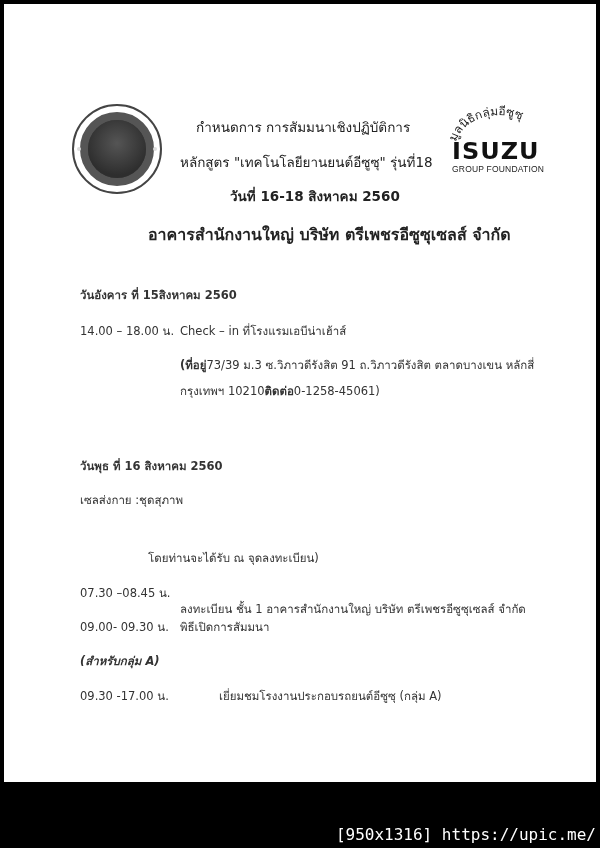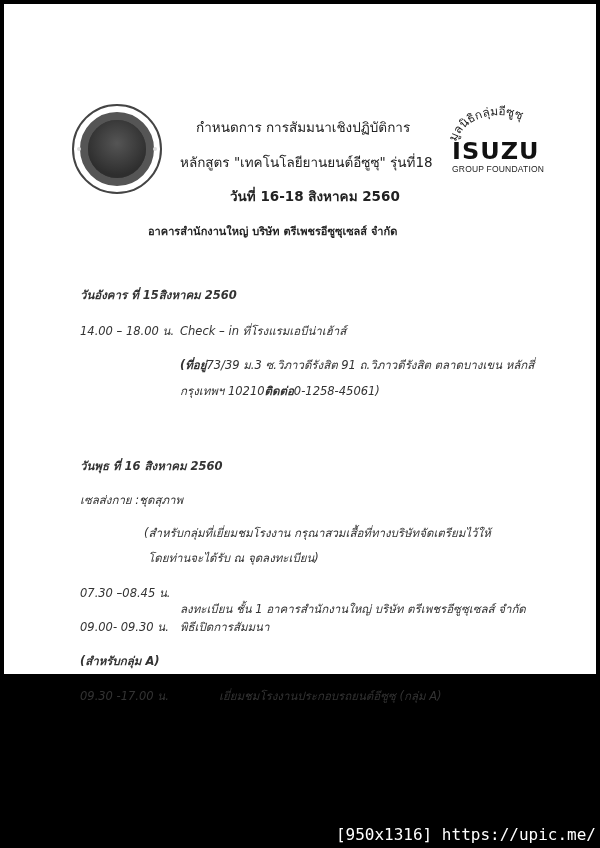--- a/index.html
+++ b/index.html
@@ -1,28 +1,28 @@
 <!DOCTYPE html>
 <html><head>
 <meta charset="utf-8">
 <style>
   html, body { margin: 0; padding: 0; }
   body {
     width: 600px; height: 848px; background: #000; position: relative; overflow: hidden;
     font-family: "DejaVu Sans", "Liberation Sans", sans-serif;
   }
   .page {
-    position: absolute; left: 4px; top: 4px; width: 592px; height: 670px;
+    position: absolute; left: 4px; top: 4px; width: 592px; height: 778px;
     background: #fff; color: #2b2b2b;
   }
   .abs { position: absolute; white-space: nowrap; }
   .hdr { font-size: 13.5px; color: #222; }
-  .hdr-big { font-size: 11px; color: #222; }
+  .hdr-big { font-size: 16px; color: #222; }
   .bold { font-weight: bold; }
-  .body { font-size: 11.5px; color: #333; font-style: italic; }
+  .body { font-size: 11.5px; color: #333; }
   .italic { font-style: italic; }
 
   
   .seal {
     position: absolute; left: 68px; top: 100px; width: 90px; height: 90px; border-radius: 50%;
     border: 2px solid #444; box-sizing: border-box; background: #fff;
   }
   .seal-ring {
     position: absolute; left: 6px; top: 6px; right: 6px; bottom: 6px; border-radius: 50%;
     border: 8px solid #555; box-sizing: border-box; background: #3a3a3a;
@@ -87,21 +87,20 @@
 
   <div class="abs body" style="left:176px; top:352px;">
     <span class="bold">(ที่อยู่</span><span>73/39 ม.3 ซ.วิภาวดีรังสิต 91 ถ.วิภาวดีรังสิต ตลาดบางเขน หลักสี่</span>
   </div>
   <div class="abs body" style="left:176px; top:378px;">
     <span>กรุงเทพฯ 10210</span><span class="bold">ติดต่อ</span><span>0-1258-45061)</span>
   </div>
 
   <div class="abs body bold" style="left:76px; top:453px;">วันพุธ ที่ 16 สิงหาคม 2560</div>
   <div class="abs body" style="left:76px; top:487px;">เซลส่งกาย :ชุดสุภาพ</div>
-  <div class="abs body" style="left:140px; top:520px;">(สำหรับกลุ่มที่เยี่ยมชมโรงงาน กรุณาสวมเสื้อที่ทางบริษัทจัดเตรียมไว้ให้</div>
   <div class="abs body" style="left:144px; top:545px;">โดยท่านจะได้รับ ณ จุดลงทะเบียน)</div>
 
   <div class="abs body" style="left:76px; top:580px;">07.30 –08.45 น.</div>
   <div class="abs body" style="left:176px; top:596px;">ลงทะเบียน ชั้น 1 อาคารสำนักงานใหญ่ บริษัท ตรีเพชรอีซูซุเซลส์ จำกัด</div>
 
   <div class="abs body" style="left:76px; top:614px;">09.00- 09.30 น.</div>
   <div class="abs body" style="left:176px; top:614px;">พิธีเปิดการสัมมนา</div>
 
   <div class="abs body bold italic" style="left:76px; top:648px;">(สำหรับกลุ่ม A)</div>
 

